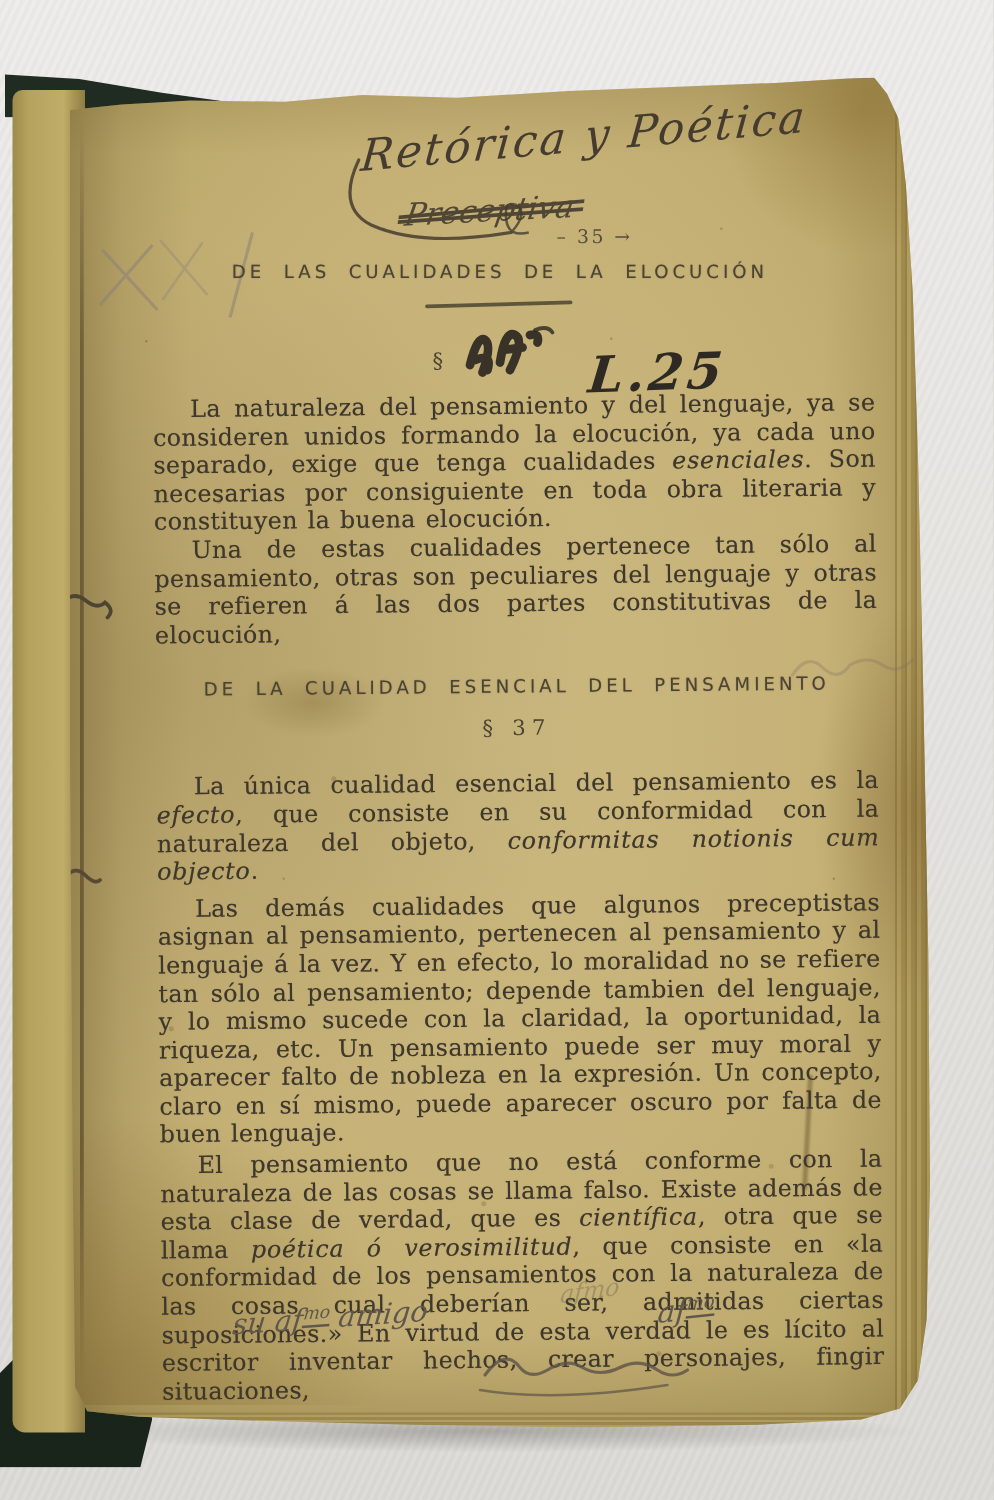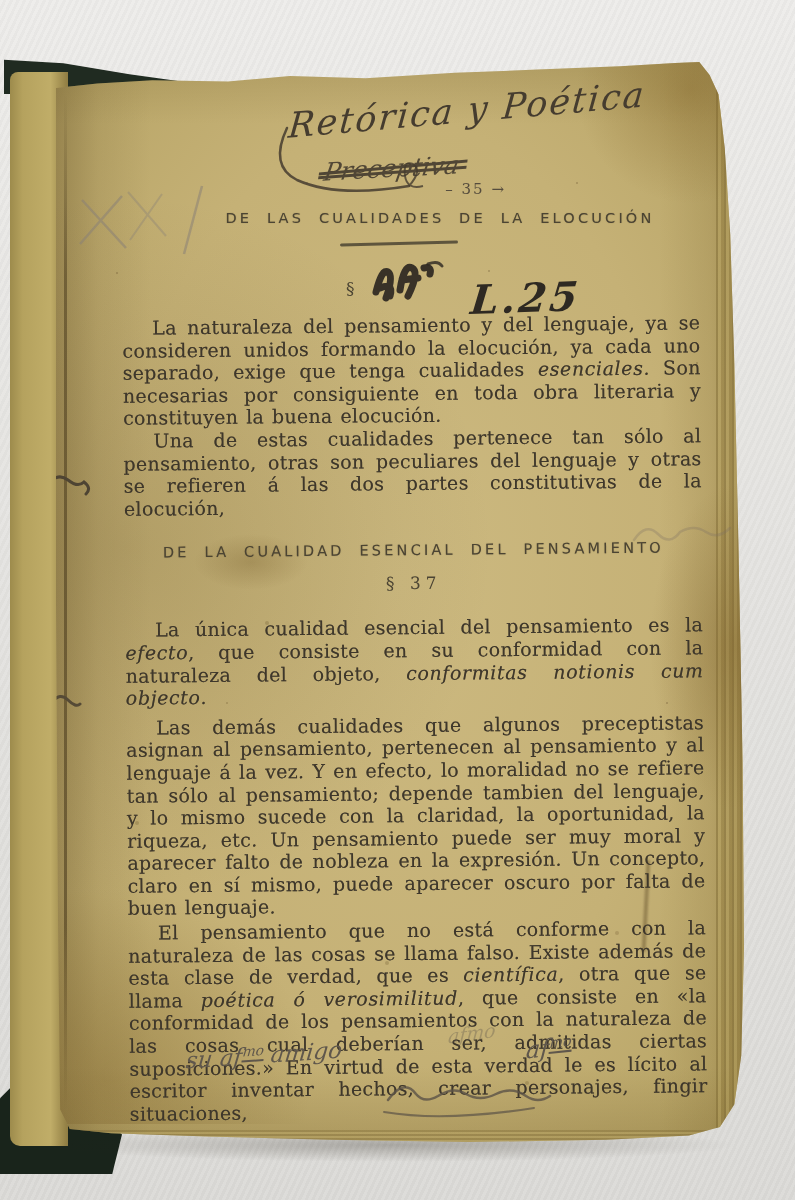--- a/index.html
+++ b/index.html
@@ -56,21 +56,21 @@
   .hand-title{position:absolute;left:232px;top:28px;font-size:35px;transform:rotate(-5deg) skewX(-10deg);letter-spacing:2px;white-space:nowrap;}
   .flourish{position:absolute;left:195px;top:58px;}
   .struck-word{position:absolute;left:268px;top:92px;font-size:25px;transform:rotate(-3deg) skewX(-12deg);opacity:.9;}
   .struck-word::before,.struck-word::after{content:"";position:absolute;left:-5px;right:-8px;height:3px;background:#443b2e;}
   .struck-word::before{top:42%;transform:rotate(-2deg);}
   .struck-word::after{top:60%;transform:rotate(-1deg);}
   .pagenum{position:absolute;left:250px;top:118px;width:200px;text-align:right;font-size:15px;color:#554c3d;letter-spacing:2px;}
 
   
   .h1,.h2{position:absolute;left:0;width:100%;text-align:center;font-family:"DejaVu Sans", sans-serif;
-    font-size:14.5px;letter-spacing:3.2px;word-spacing:7px;color:#4b4433;text-shadow:0 0 1px rgba(70,60,40,.45);margin-left:40px;}
+    font-size:14.5px;letter-spacing:3.2px;word-spacing:7px;color:#4b4433;text-shadow:0 0 1px rgba(70,60,40,.45);}
   .h1{top:148px;}
   .rule{position:absolute;left:284px;top:180px;width:118px;height:3px;background:#4b4433;border-radius:2px;transform:rotate(-1.5deg);opacity:.85;}
   .section-row{position:absolute;left:290px;top:196px;height:60px;white-space:nowrap;}
   .section-sign{font-size:17px;color:#4b4433;vertical-align:18px;}
   .scribble{display:inline-block;vertical-align:6px;margin-left:6px;}
   .ledger{display:inline-block;font-size:40px;font-weight:bold;font-style:italic;color:#2e2922;
     transform:rotate(-2deg) skewX(-8deg);margin-left:8px;letter-spacing:3px;}
 
   
   .content{position:absolute;left:70px;top:252px;width:578px;transform:rotate(-0.55deg);}

